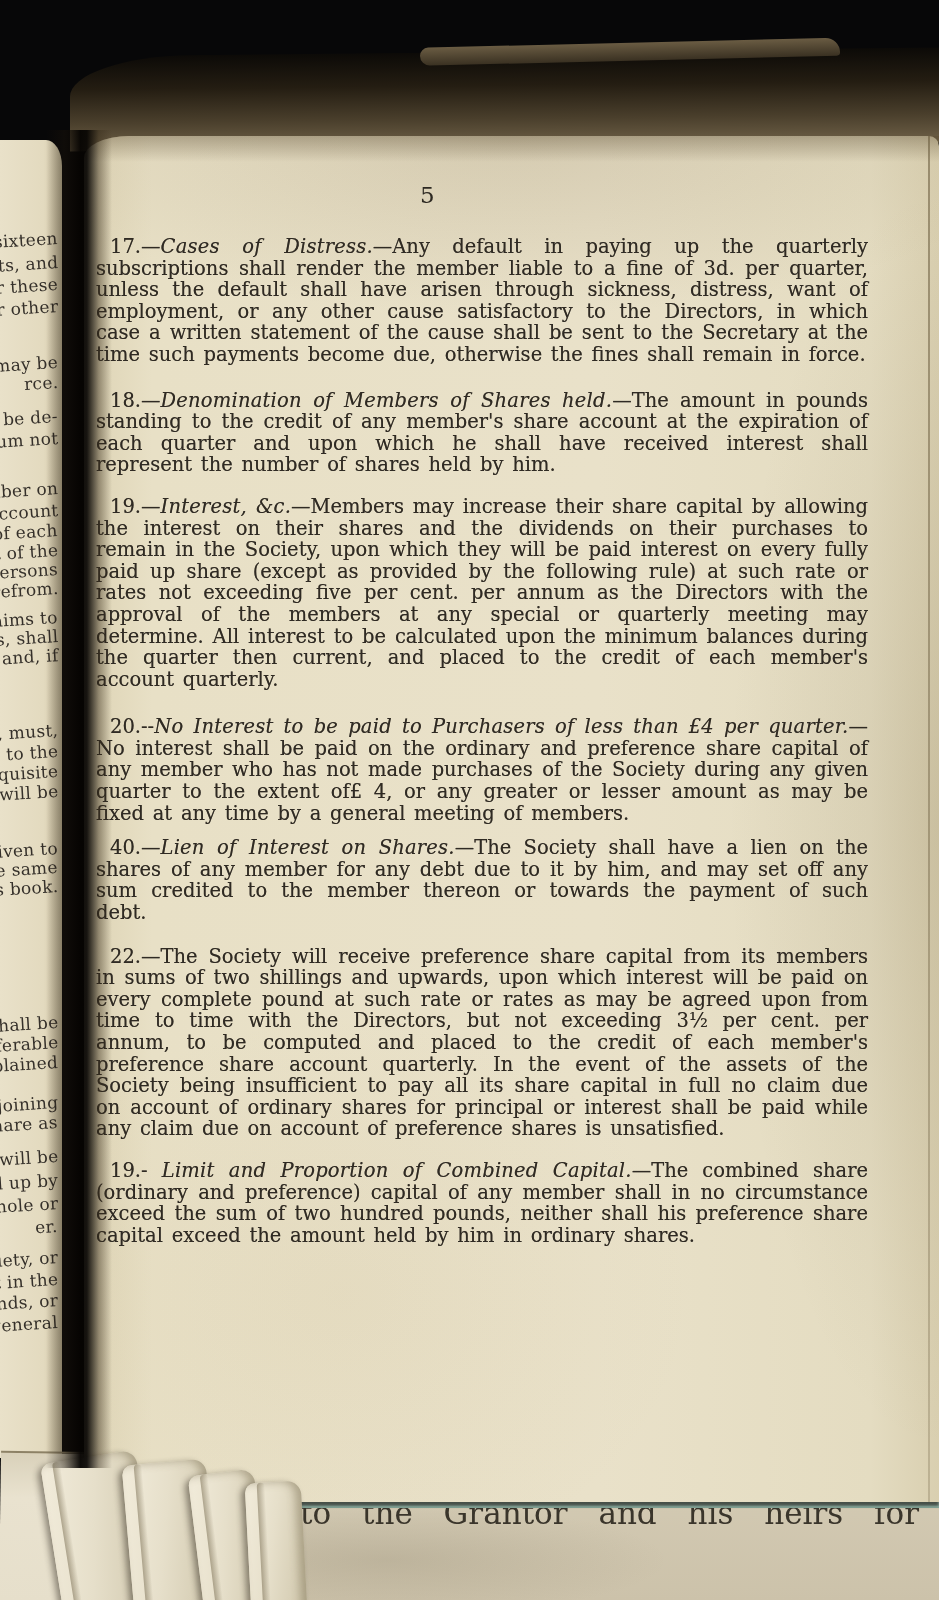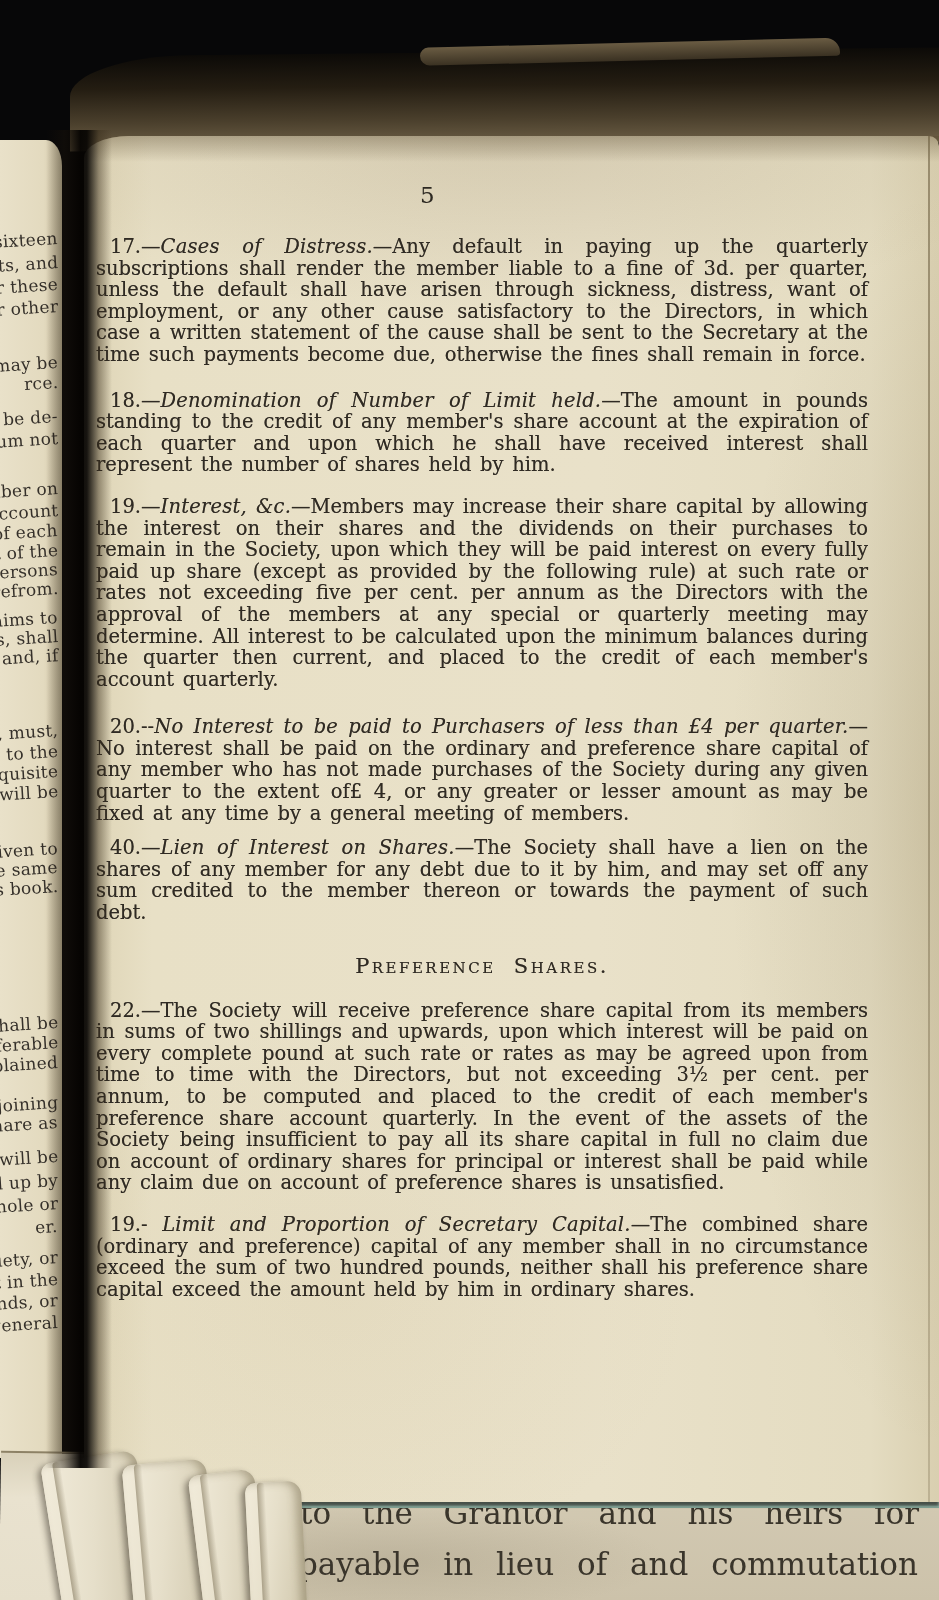--- a/index.html
+++ b/index.html
@@ -186,50 +186,48 @@
     <span class="left-fragment" style="top:1053px">whole or</span>
     <span class="left-fragment" style="top:1076px">er.</span>
     <span class="left-fragment" style="top:1107px">ciety, or</span>
     <span class="left-fragment" style="top:1129px">st in the</span>
     <span class="left-fragment" style="top:1150px">unds, or</span>
     <span class="left-fragment" style="top:1172px">general</span>
   </div>
 
   <div class="under-page">
     <div class="under-line under-line-1">to the Grantor and his heirs for ever</div>
-    <div class="under-line under-line-2">payable in lieu of and commutation</div>
     <div class="teal-edge"></div>
   </div>
 
   <div class="left-bottom-sheet"></div>
   <div class="dark-slit"></div>
   <div class="crumple crumple-1"></div>
   <div class="crumple crumple-2"></div>
   <div class="crumple crumple-3"></div>
   <div class="crumple crumple-4"></div>
 
   <div class="main-page">
     <div class="page-number">5</div>
 
     <div class="content">
 
       <p class="para"><span>17.—</span><i>Cases of Distress.</i><span>—</span><span>Any default in paying up the quarterly subscriptions shall render the member liable to a fine of 3d. per quarter, unless the default shall have arisen through sickness, distress, want of employment, or any other cause satisfactory to the Directors, in which case a written statement of the cause shall be sent to the Secretary at the time such payments become due, otherwise the fines shall remain in force.</span></p>
 
-      <p class="para m-p18"><span>18.—</span><i>Denomination of Number of Limit held.</i><span>—</span><span>The amount in pounds standing to the credit of any member's share account at the expiration of each quarter and upon which he shall have received interest shall represent the number of shares held by him.</span></p>
+      <p class="para m-p18"><span>18.—</span><i>Denomination of Members of Shares held.</i><span>—</span><span>The amount in pounds standing to the credit of any member's share account at the expiration of each quarter and upon which he shall have received interest shall represent the number of shares held by him.</span></p>
 
       <p class="para m-p19"><span>19.—</span><i>Interest, &amp;c.</i><span>—</span><span>Members may increase their share capital by allowing the interest on their shares and the dividends on their purchases to remain in the Society, upon which they will be paid interest on every fully paid up share (except as provided by the following rule) at such rate or rates not exceeding five per cent. per annum as the Directors with the approval of the members at any special or quarterly meeting may determine.  All interest to be calculated upon the minimum balances during the quarter then current, and placed to the credit of each member's account quarterly.</span></p>
 
       <p class="para m-p20"><span>20.--</span><i>No Interest to be paid to Purchasers of less than £4 per quarter.</i><span>—</span><span>No interest shall be paid on the ordinary and preference share capital of any member who has not made purchases of the Society during any given quarter to the extent of£ 4, or any greater or lesser amount as may be fixed at any time by a general meeting of members.</span></p>
 
       <p class="para m-p21"><span>40.—</span><i>Lien of Interest on Shares.</i><span>—</span><span>The Society shall have a lien on the shares of any member for any debt due to it by him, and may set off any sum credited to the member thereon or towards the payment of such debt.</span></p>
 
-      <div class="section-heading">Preference Shares.</div>
 
       <p class="para m-p22"><span>22.—</span><i></i><span></span><span>The Society will receive preference share capital from its members in sums of two shillings and upwards, upon which interest will be paid on every complete pound at such rate or rates as may be agreed upon from time to time with the Directors, but not exceeding 3½ per cent. per annum, to be computed and placed to the credit of each member's preference share account quarterly.  In the event of the assets of the Society being insufficient to pay all its share capital in full no claim due on account of ordinary shares for principal or interest shall be paid while any claim due on account of preference shares is unsatisfied.</span></p>
 
-      <p class="para m-p23"><span>19.- </span><i>Limit and Proportion of Secretary Capital.</i><span>—</span><span>The combined share (ordinary and preference) capital of any member shall in no circumstance exceed the sum of two hundred pounds, neither shall his preference share capital exceed the amount held by him in ordinary shares.</span></p>
+      <p class="para m-p23"><span>19.- </span><i>Limit and Proportion of Combined Capital.</i><span>—</span><span>The combined share (ordinary and preference) capital of any member shall in no circumstance exceed the sum of two hundred pounds, neither shall his preference share capital exceed the amount held by him in ordinary shares.</span></p>
 
     </div>
   </div>
 
   <div class="gutter"></div>
 
 </div>
 
 </body></html>

